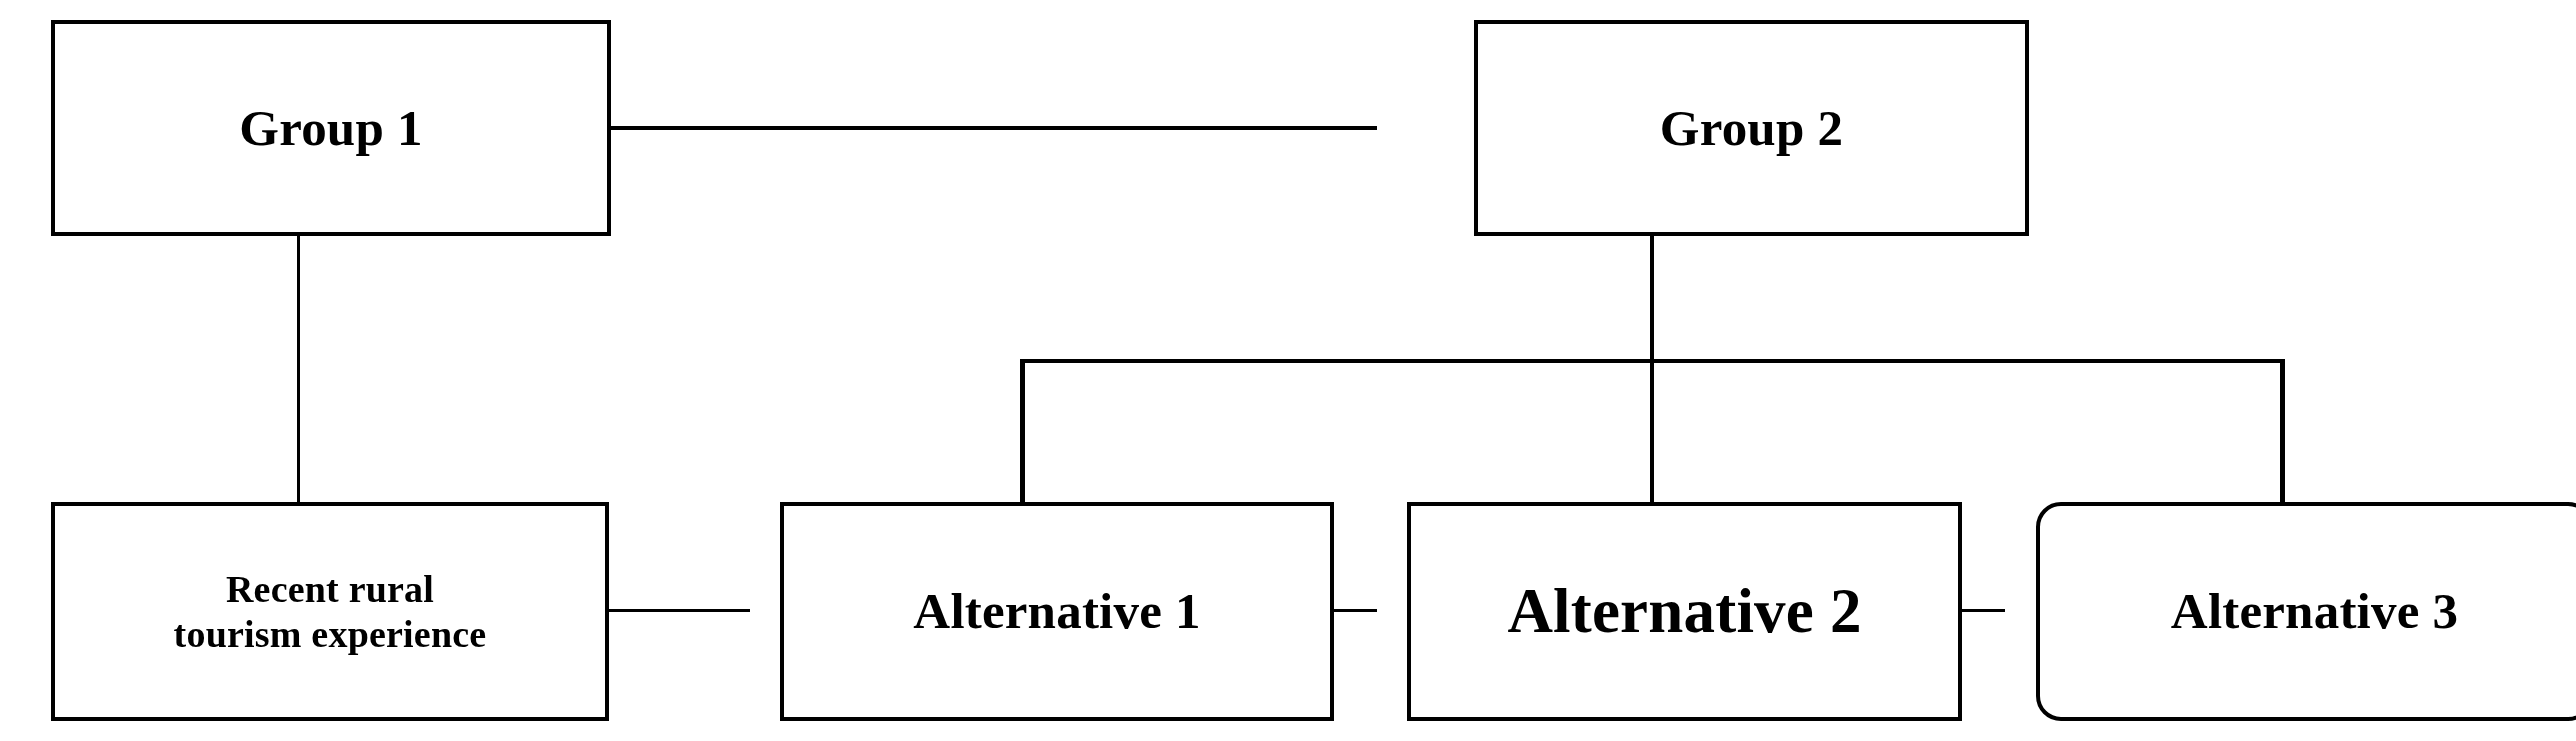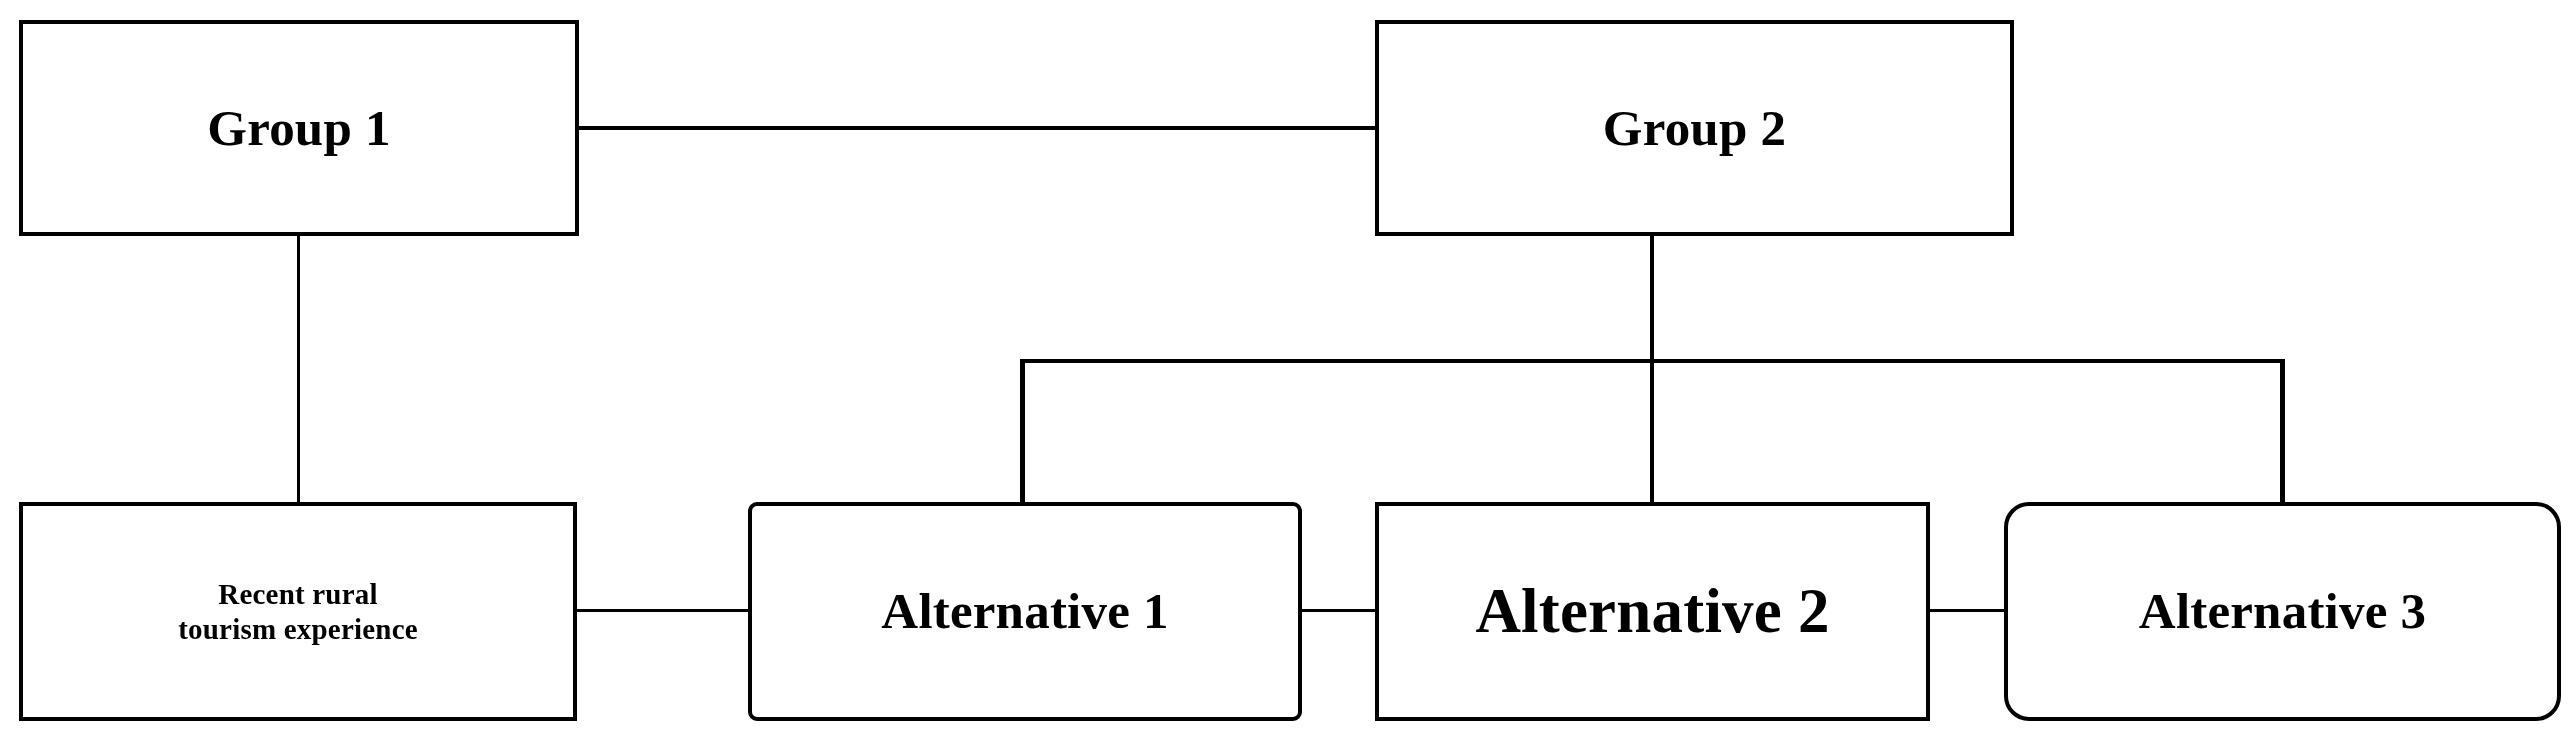--- a/index.html
+++ b/index.html
@@ -30,45 +30,45 @@
     background: #ffffff;
     border: 4.3px solid #000000;
     display: flex;
     align-items: center;
     justify-content: flex-end;
     text-align: center;
     color: #000000;
     font-weight: bold;
     font-family: "Liberation Serif", "DejaVu Serif", serif;
     z-index: 2;
+    margin-left: 32px;
   }
   .node-label {
     display: block;
     width: 100%;
     line-height: 1.18;
     white-space: pre-line;
     letter-spacing: 0.2px;
   }
   
   #node-group-1 {
     left: 19px;  top: 20px;  width: 560px;  height: 216px;
     font-size: 51px;
   }
   #node-group-2 {
-    left: 1375px; top: 20px;  width: 639px;  height: 216px;
+    left: 1442px; top: 20px;  width: 555px;  height: 216px;
     font-size: 51px;
   }
   #node-recent-rural {
     left: 19px;  top: 502px; width: 558px;  height: 219px;
-    font-size: 29px;
+    font-size: 38px;
   }
   #node-alternative-1 {
     left: 748px; top: 502px; width: 554px;  height: 219px;
     font-size: 51px;
-    border-radius: 9px;
   }
   #node-alternative-2 {
     left: 1375px; top: 502px; width: 555px; height: 219px;
     font-size: 63px;
   }
   #node-alternative-3 {
     left: 2004px; top: 502px; width: 557px; height: 219px;
     font-size: 51px;
     border-radius: 25px;
   }

